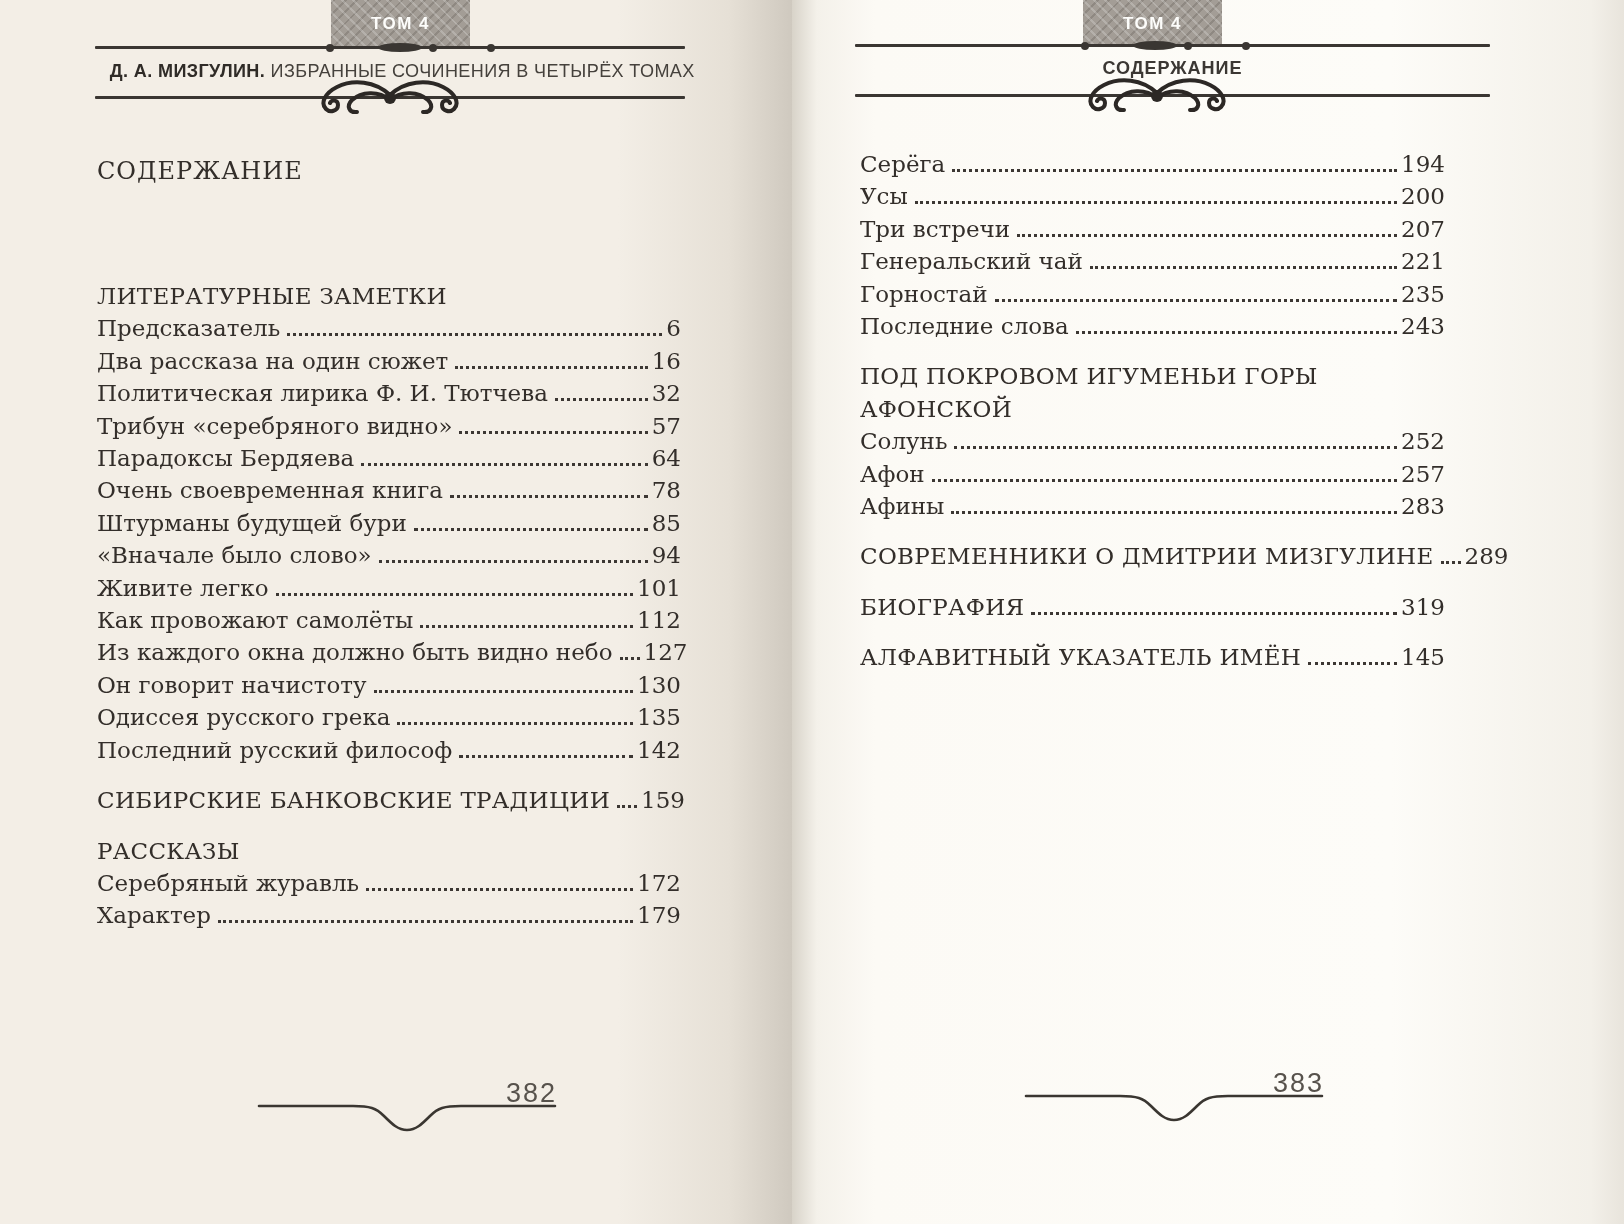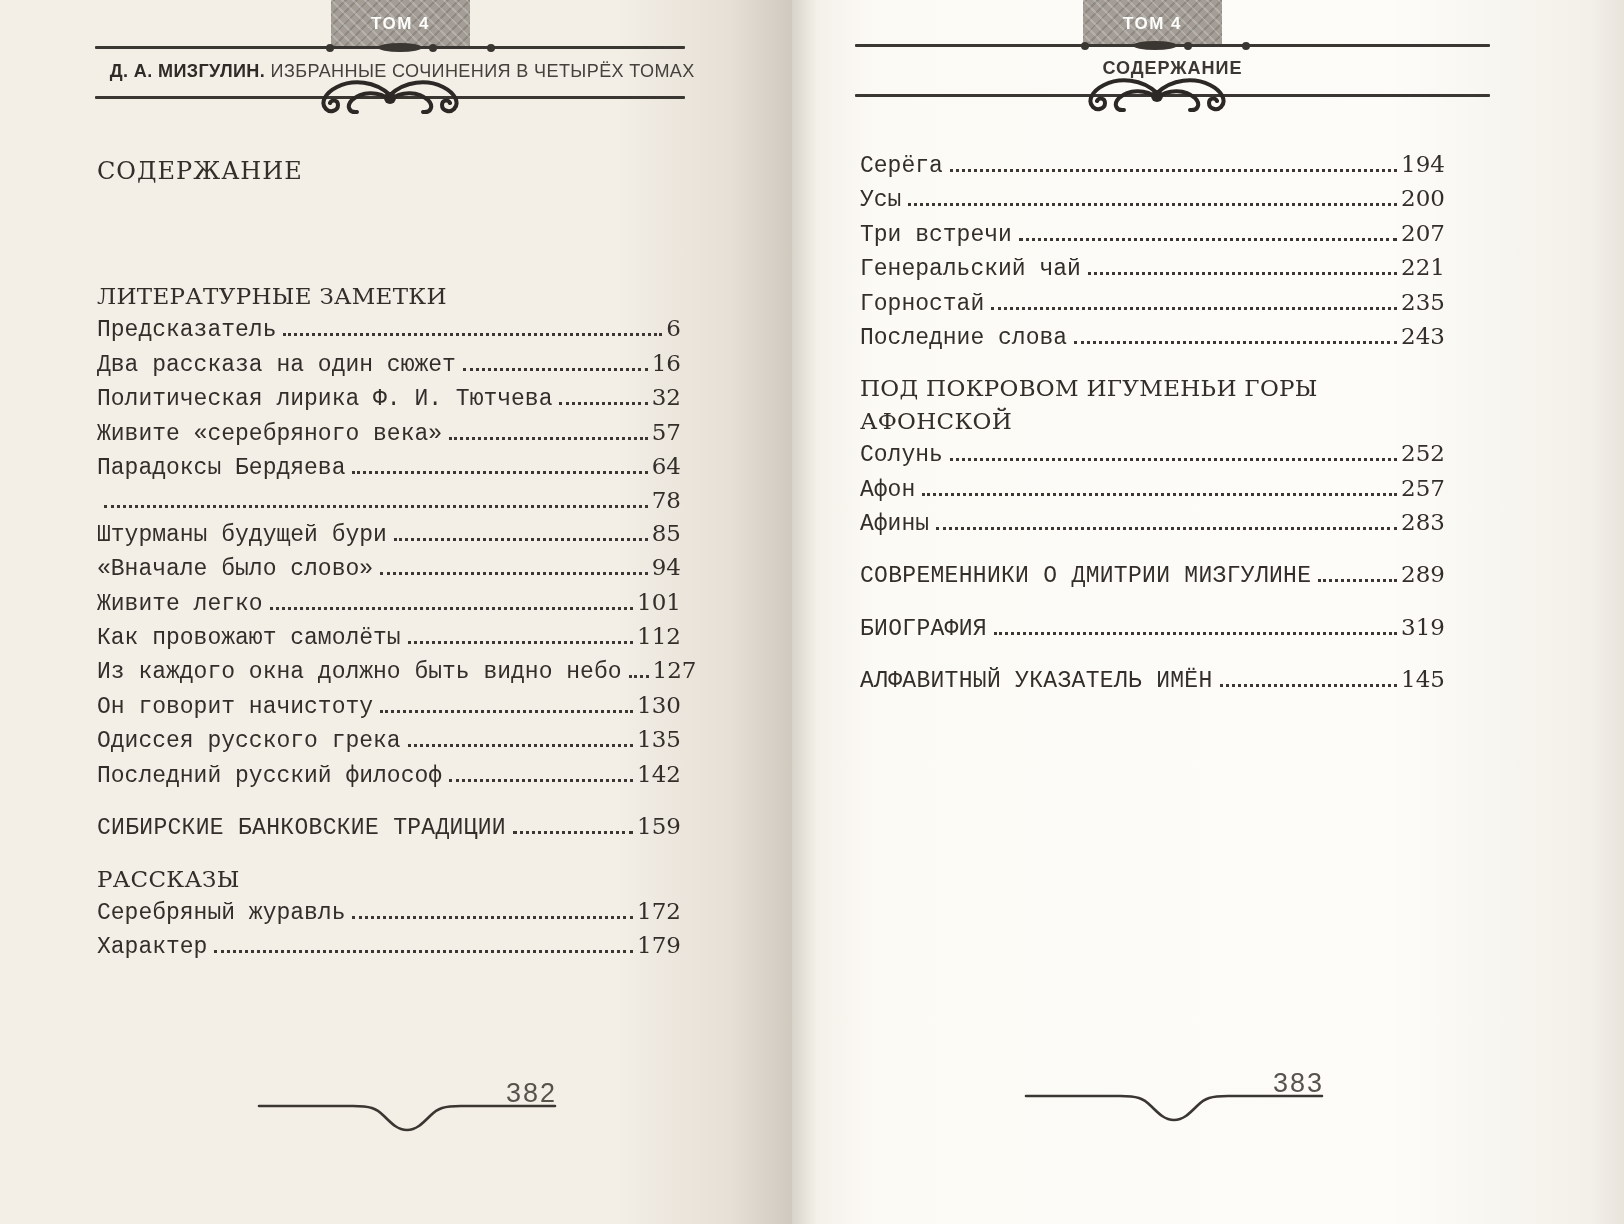--- a/index.html
+++ b/index.html
@@ -29,21 +29,21 @@
   .running-title b{color:#2f2b27;}
   .ornament{position:absolute;}
 
   
   .contents-heading{position:absolute;font-size:24px;letter-spacing:1px;color:#332e2a;}
 
   
   .toc{position:absolute;}
   .toc-section + .toc-section{margin-top:18px;}
   .toc-row{display:flex;align-items:baseline;font-size:23px;line-height:32.4px;color:#332e2a;}
-  .toc-title{white-space:nowrap;font-family:Liberation Mono, monospace;}
+  .toc-title{white-space:nowrap;}
   .dots{flex:1;border-bottom:3px dotted #3c3733;margin:0 2px 5px 7px;min-width:20px;}
   .toc-page{text-align:right;padding-left:2px;}
   .toc-heading{font-size:23px;line-height:32.4px;letter-spacing:.3px;}
 
   
   .footer{position:absolute;width:300px;height:60px;}
   .footer svg{position:absolute;left:0;top:18px;}
   .folio{position:absolute;width:100%;text-align:right;top:0;
     font-family:"Liberation Sans",sans-serif;font-size:27px;letter-spacing:2px;color:#57524c;}
 </style>
@@ -94,30 +94,31 @@
             <span class="toc-title">Два рассказа на один сюжет</span>
             <span class="dots"></span>
             <span class="toc-page">16</span>
           </div>
           <div class="toc-row">
             <span class="toc-title">Политическая лирика Ф. И. Тютчева</span>
             <span class="dots"></span>
             <span class="toc-page">32</span>
           </div>
           <div class="toc-row">
-            <span class="toc-title">Живите «серебряного века»</span>
+            <span class="toc-title">Трибун «серебряного видно»</span>
             <span class="dots"></span>
             <span class="toc-page">57</span>
           </div>
           <div class="toc-row">
             <span class="toc-title">Парадоксы Бердяева</span>
             <span class="dots"></span>
             <span class="toc-page">64</span>
           </div>
           <div class="toc-row">
+            <span class="toc-title">Очень своевременная книга</span>
             <span class="dots"></span>
             <span class="toc-page">78</span>
           </div>
           <div class="toc-row">
             <span class="toc-title">Штурманы будущей бури</span>
             <span class="dots"></span>
             <span class="toc-page">85</span>
           </div>
           <div class="toc-row">
             <span class="toc-title">«Вначале было слово»</span>

